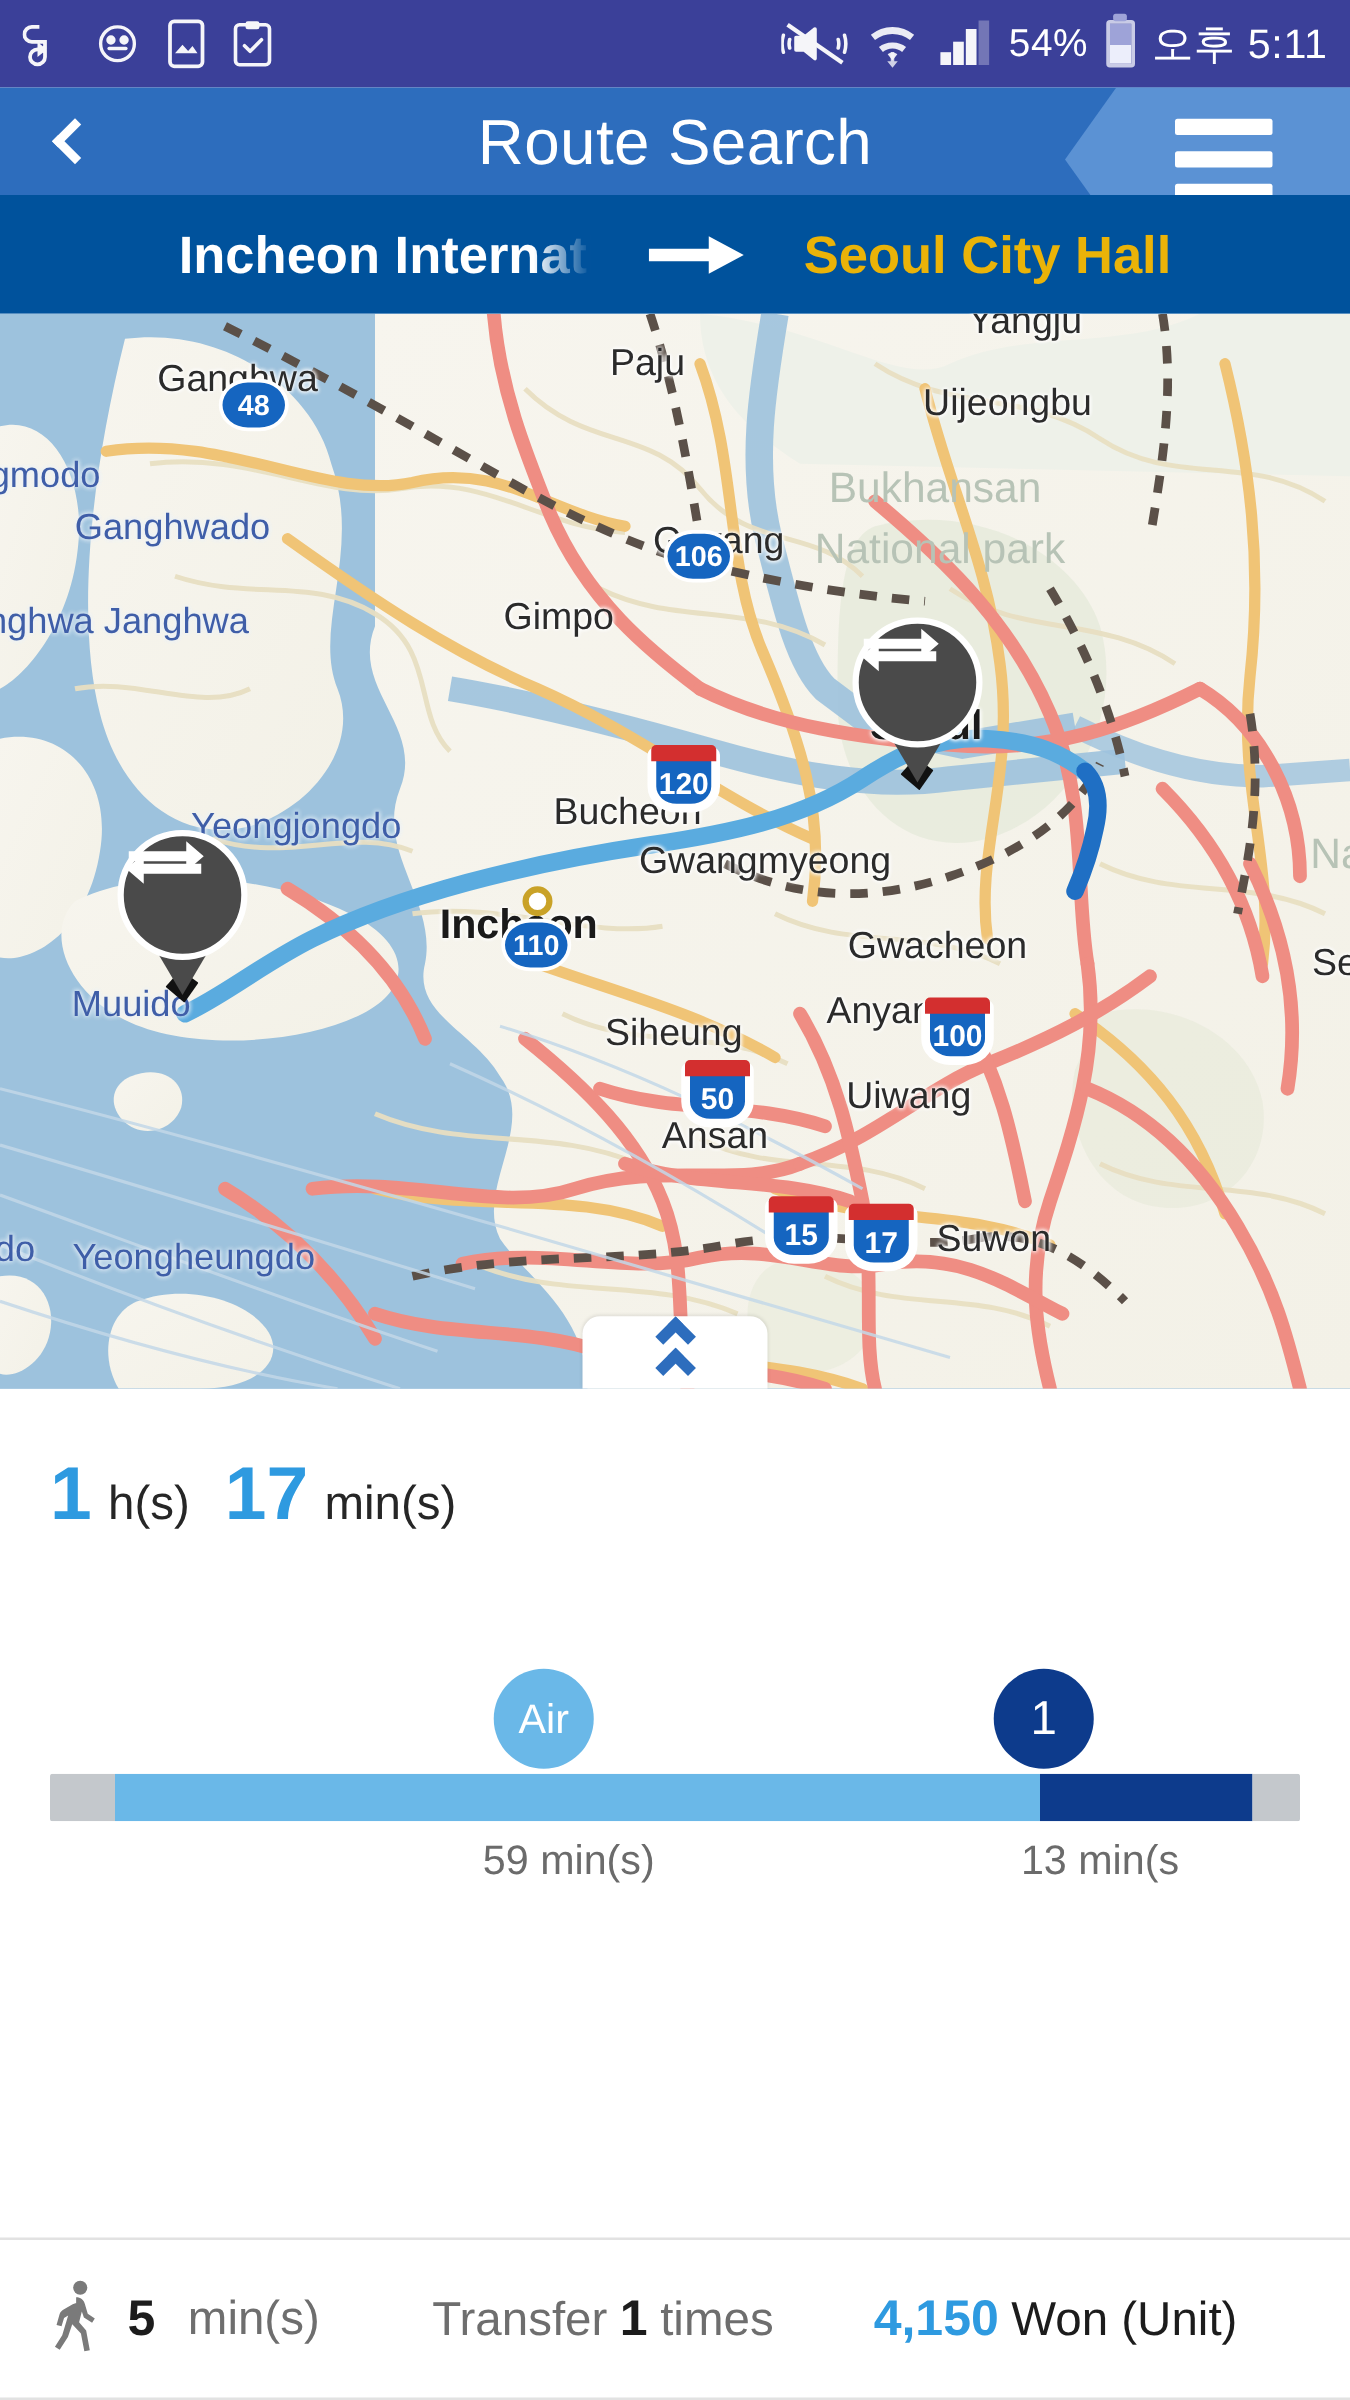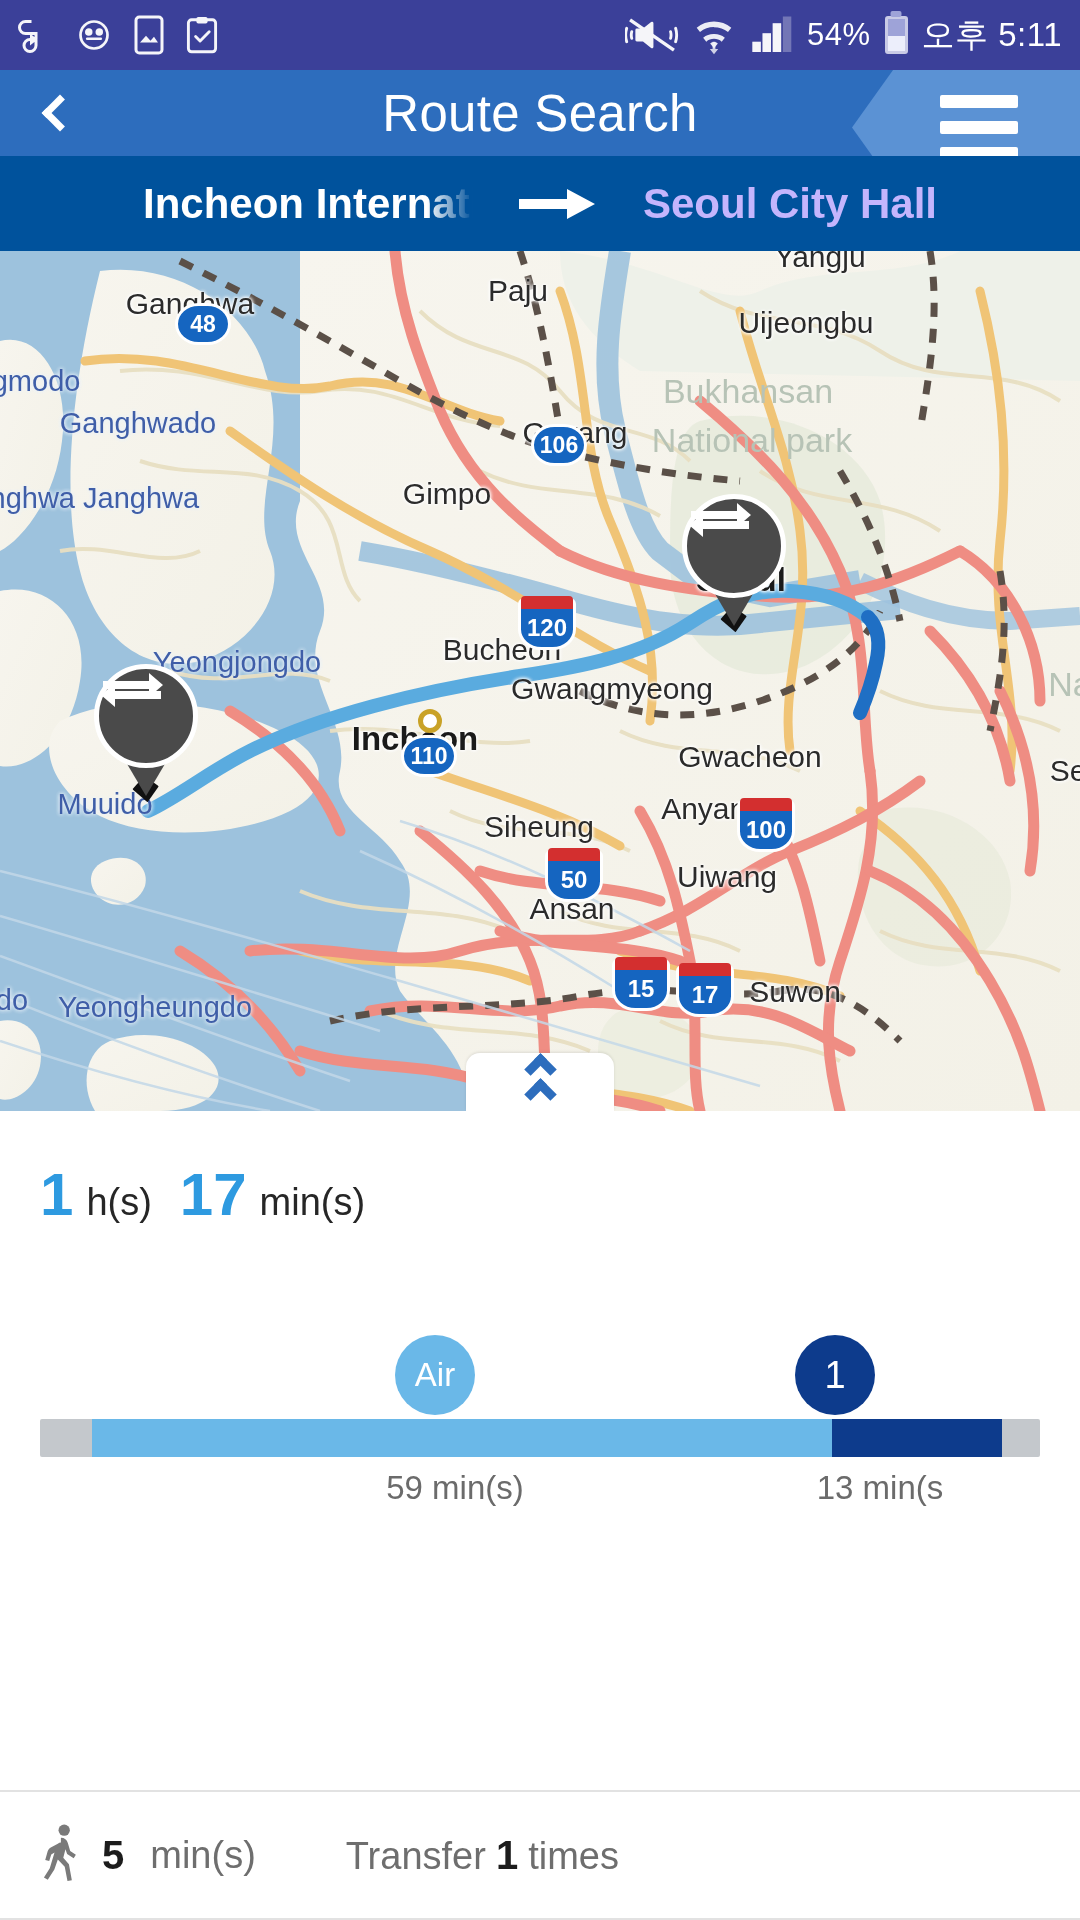--- a/index.html
+++ b/index.html
@@ -61,21 +61,21 @@
     height: 95px; background: #00529c; display: flex;
     align-items: center; justify-content: center; gap: 0; position: relative;
   }
   .rb-origin {
     font-size: 42px; font-weight: bold; color: #fff; white-space: nowrap;
     max-width: 330px; overflow: hidden; text-align: right;
     -webkit-mask-image: linear-gradient(to right, #000 86%, rgba(0,0,0,0) 100%);
             mask-image: linear-gradient(to right, #000 86%, rgba(0,0,0,0) 100%);
   }
   .rb-arrow { margin: 0 46px; display: flex; align-items: center; }
-  .rb-dest { font-size: 42px; font-weight: bold; color: #c4b5fd; white-space: nowrap; }
+  .rb-dest { font-size: 42px; font-weight: bold; color: #eab308; white-space: nowrap; }
 
   
   .map {
     position: relative; height: 860px; overflow: hidden;
     background: #9dc2dd;
   }
   .map svg { position: absolute; inset: 0; }
   .maplabel {
     position: absolute; transform: translate(-50%,-50%);
     font-family: "Liberation Sans", sans-serif; white-space: nowrap;
@@ -89,21 +89,21 @@
     position: absolute; transform: translate(-50%,-50%);
     width: 56px; height: 42px; background: #1565c0; border-radius: 50%/60%;
     color: #fff; font-size: 23px; font-weight: bold; display:flex;
     align-items:center; justify-content:center; border: 3px solid #fff;
   }
   .shield-us {
     position: absolute; transform: translate(-50%,-50%); width: 58px; height: 52px;
     display: flex; align-items: flex-end; justify-content: center;
   }
   .shield-us .body {
-    width:58px; height:52px; background:#1565c0; border:3px solid #ffffff;
+    width:58px; height:52px; background:#1565c0; border:7px solid #ffffff;
     border-radius: 6px 6px 40% 40%; color:#fff; font-size:24px; font-weight:bold;
     display:flex; align-items:center; justify-content:center; padding-top:8px;
   }
   .shield-us .cap { position:absolute; top:-2px; left:3px; right:3px; height:13px; background:#d32f2f; border-radius:4px 4px 0 0;}
 
   .pin { position: absolute; transform: translate(-50%,-100%); }
   .pin-head {
     width: 104px; height: 104px; background: #4a4a4a; border-radius: 50%;
     border: 5px solid #fff; display: flex; align-items: center; justify-content: center;
     position: relative; z-index: 2;
@@ -486,15 +486,19 @@
         <path d="M11.4 7.6c2 0 3.3 1.1 3.8 2.8l1.3 4.4 3.1 2.1-1.2 1.9-3.6-2.4-.9-2.6-1.2 4.7 3.1 3.6 1.6 8.7-2.4.5-1.5-7.8-3.8-4.1-1.9 5.6-3.6 5.6-2.1-1.3 3.2-5.1 2.6-8.6-1.8 1.1-1.1 3.6-2.2-.6 1.3-4.6c.3-1 1-1.8 2-2.3l3.6-2c.6-.3 1.1-.6 1.7-.6z"></path>
       </svg>
       <span class="f-strong">5</span>
       <span class="f-weak">min(s)</span>
     </div>
     <div class="f-mid">
       <span class="lbl">Transfer</span>
       <span class="f-strong" style="margin:0 10px;">1</span>
       <span class="lbl">times</span>
     </div>
+    <div class="f-fare">
+      <span class="fare-num">4,150</span>
+      <span class="fare-unit">Won (Unit)</span>
+    </div>
   </div>
 
 </div>
 
 </body></html>

